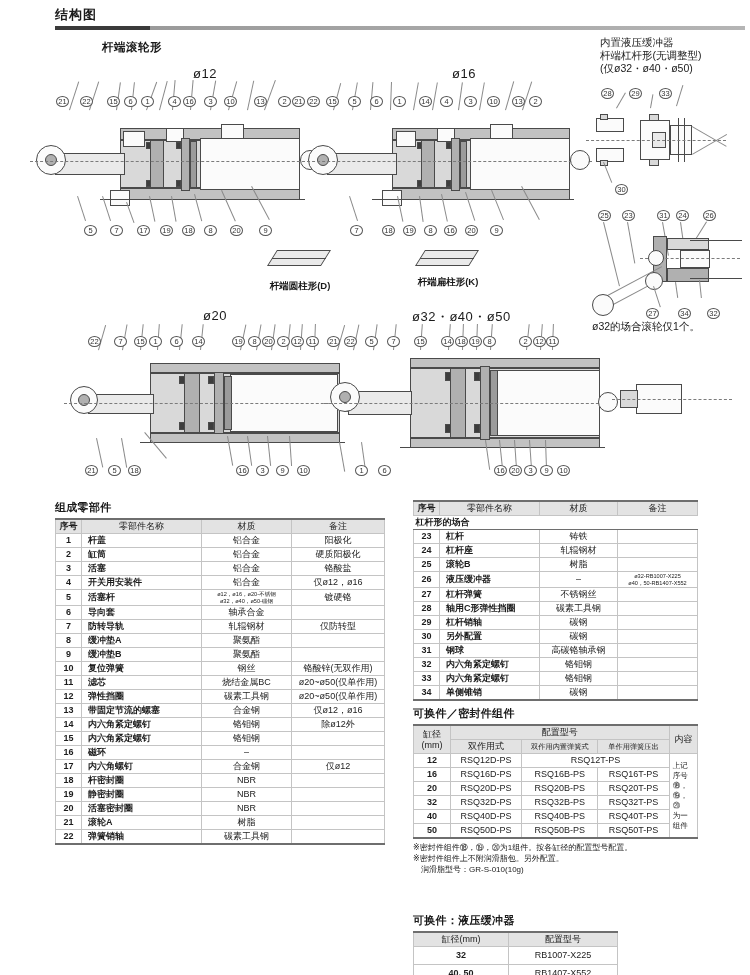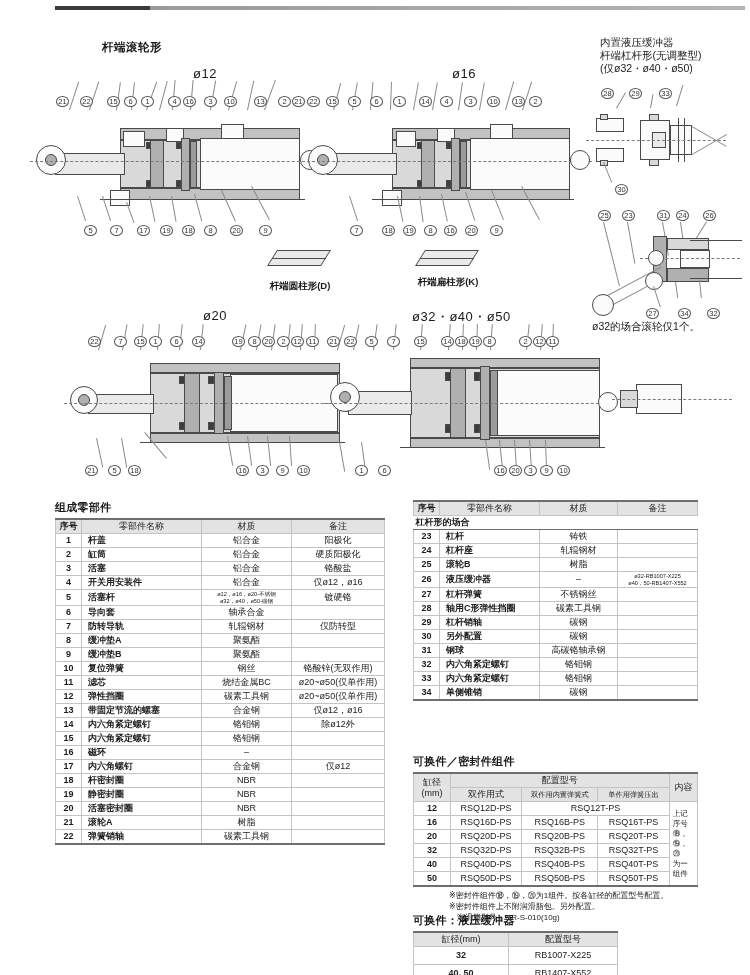--- a/index.html
+++ b/index.html
@@ -61,20 +61,21 @@
              border-left:none; border-right:none; border-top:none;
              border-bottom:1.6px solid #6e6e6e; }
   .tiny { font-size:5.6px; line-height:6.5px; }
   .notes { position:absolute; font-size:8px; line-height:11px; }
   .notes div { white-space:nowrap; }
 </style>
 </head>
 <body>
 
 <div class="hdr">
+  <div class="hdr-title">结构图</div>
   <div class="hdr-rule"></div>
 </div>
 
 <div class="sec-label" style="left:102px; top:40px;">杆端滚轮形</div>
 
 <div class="diagrams">
 
   <div class="note-txt" style="left:600px; top:8px;">
     <div>内置液压缓冲器</div>
     <div>杆端杠杆形(无调整型)</div>
@@ -656,21 +657,21 @@
         <tr>
           <td class="numcol tb-bot">34</td>
           <td class="namecol tb-bot">单侧锥销</td>
           <td class="tb-bot">碳钢</td>
           <td class="tb-bot"></td>
         </tr>
       </tbody>
   </table>
 </div>
 
-<div class="tbl-wrap" style="left:413px; top:754px; width:285px;">
+<div class="tbl-wrap" style="left:413px; top:706px; width:285px;">
   <div class="tbl-title">可换件／密封件组件</div>
   <table>
     <thead>
       <tr>
         <th class="tb-top" rowspan="2" style="width:34px;">
           <div>缸径</div>
           <div>(mm)</div>
         </th>
         <th class="tb-top" colspan="3">配置型号</th>
         <th class="tb-top" rowspan="2" style="width:26px;margin-left:16px;">内容</th>
@@ -717,21 +718,21 @@
           <td>RSQ40T-PS</td>
         </tr>
         <tr>
           <td class="tb-bot" style="font-weight: bold;">50</td>
           <td class="tb-bot">RSQ50D-PS</td>
           <td class="tb-bot">RSQ50B-PS</td>
           <td class="tb-bot">RSQ50T-PS</td>
         </tr>
       </tbody>
   </table>
-  <div class="notes" style="position:static; margin-top:3px;margin-left:36px;">
+  <div class="notes" style="position:static; margin-top:3px;">
     <div>※密封件组件⑱，⑲，⑳为1组件。按各缸径的配置型号配置。</div>
     <div>※密封件组件上不附润滑脂包。另外配置。</div>
     <div>　润滑脂型号：GR-S-010(10g)</div>
   </div>
 </div>
 
 <div class="tbl-wrap" style="left:413px; top:913px; width:205px;">
   <div class="tbl-title">可换件：液压缓冲器</div>
   <table>
     <thead>

